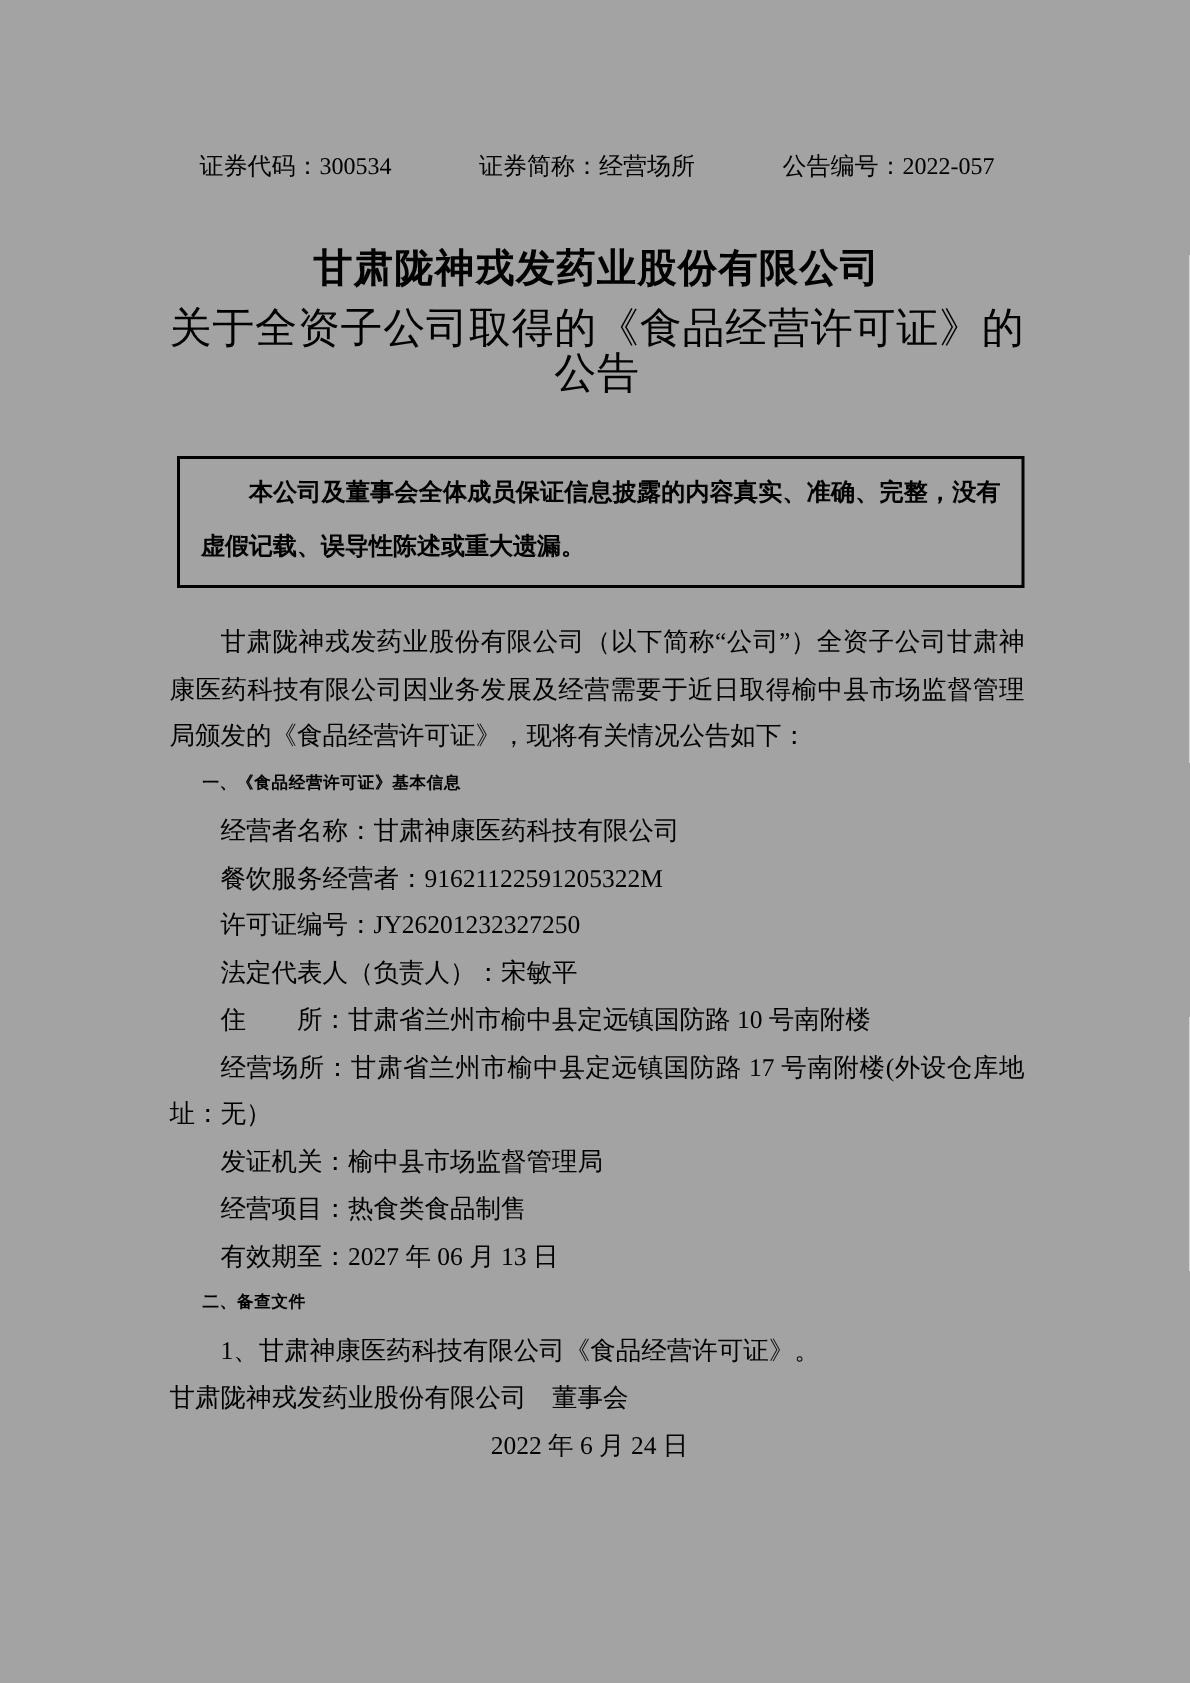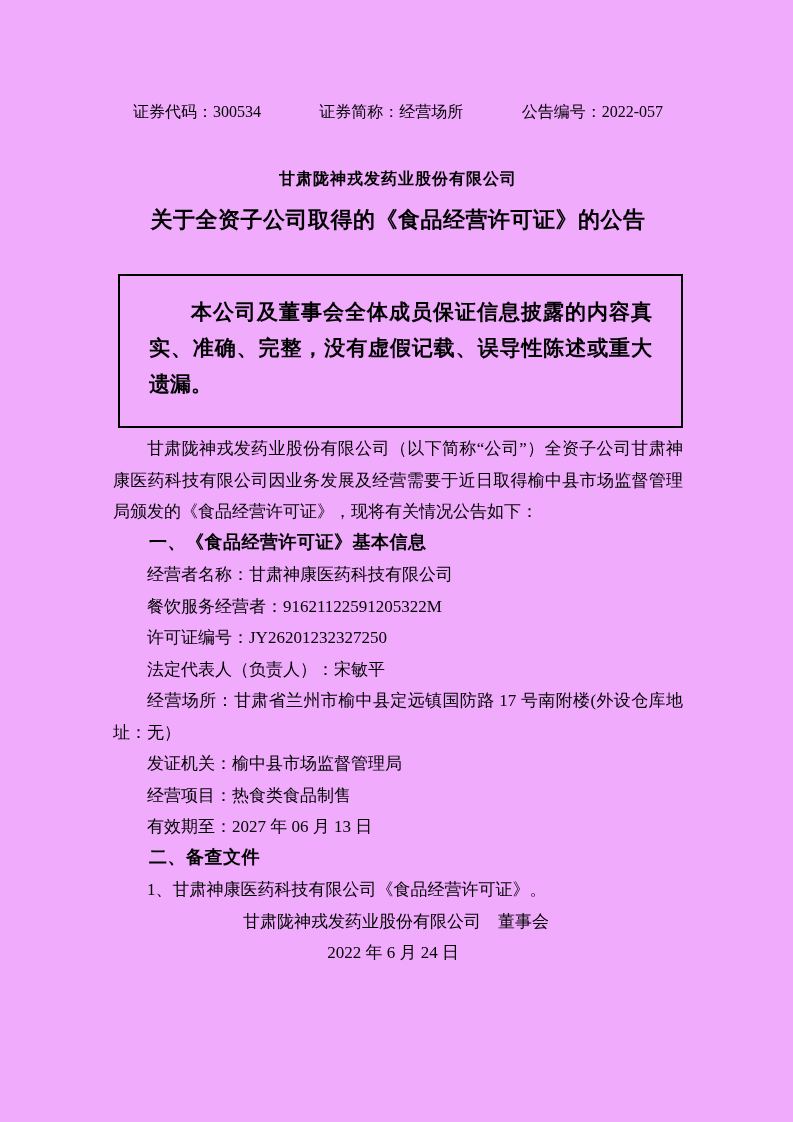--- a/index.html
+++ b/index.html
@@ -2,84 +2,84 @@
 <html><head>
 <meta charset="utf-8">
 <style>
   html, body { margin: 0; padding: 0; background: #ffffff; }
   .page {
     position: relative;
     width: 793px;
     height: 1122px;
     box-sizing: border-box;
     padding: 101px 110px 0 113px;
-    background: #f0abfc;
+    background: #a3a3a3;
     color: #000000;
     font-family: "Liberation Serif", "DejaVu Serif", serif;
     overflow: hidden;
   }
   .doc-header {
     display: flex;
     justify-content: space-between;
     font-size: 16px;
     line-height: 21px;
     padding: 0 20px 0 20px;
   }
   .doc-header span { white-space: nowrap; }
   .title-1 {
     margin: 42px 0 0 0;
     text-align: center;
-    font-size: 16px;
+    font-size: 26px;
     line-height: 30px;
     font-weight: bold;
     letter-spacing: 1px;
   }
   .title-2 {
     margin: 11px 0 0 0;
     text-align: center;
-    font-size: 22px;
+    font-size: 28px;
     line-height: 30px;
-    font-weight: bold;
+    font-weight: normal;
     letter-spacing: 0.5px;
   }
   .disclaimer-box {
     margin: 39px 0 0 5px;
     border: 2px solid #000000;
     padding: 3px 12px 5px 12px;
     box-sizing: border-box;
   }
   .disclaimer-box p {
-    margin: 17px;
-    font-family: Liberation Mono, monospace;
+    margin: 2px;
+    font-family: Liberation Serif, serif;
     font-weight: bold;
-    font-size: 21px;
+    font-size: 16px;
     line-height: 36px;
     text-indent: 2em;
     text-align: justify;
   }
   .doc-body {
-    margin-top: 5px;
+    margin-top: 20px;
     font-size: 17px;
     line-height: 31.5px;
   }
   .doc-body p { margin: 0; }
   .para, .item {
     text-indent: 2em;
     text-align: justify;
   }
   .section-heading {
     margin: 0;
-    font-size: 18px;
+    font-size: 11px;
     line-height: 31.5px;
     font-weight: bold;
     text-indent: 2em;
-    font-family: Liberation Mono, monospace;
+    font-family: Liberation Sans, sans-serif;
     letter-spacing: 0.5px;
   }
-  .sig-line { text-align: center; padding-right: 4px; }
+  .sig-line { text-align: left; padding-right: 4px; }
   .sig-date { text-align: center; padding-right: 10px; }
 </style>
 </head>
 <body>
 
 <div class="page">
 
   <div class="doc-header">
     <span>证券代码：300534</span>
     <span>证券简称：经营场所</span>
@@ -96,20 +96,21 @@
   <div class="doc-body">
 
     <p class="para">甘肃陇神戎发药业股份有限公司（以下简称“公司”）全资子公司甘肃神康医药科技有限公司因业务发展及经营需要于近日取得榆中县市场监督管理局颁发的《食品经营许可证》，现将有关情况公告如下：</p>
 
     <p class="section-heading">一、《食品经营许可证》基本信息</p>
 
     <p class="item">经营者名称：甘肃神康医药科技有限公司</p>
     <p class="item">餐饮服务经营者：91621122591205322M</p>
     <p class="item">许可证编号：JY26201232327250</p>
     <p class="item">法定代表人（负责人）：宋敏平</p>
+    <p class="item">住　　所：甘肃省兰州市榆中县定远镇国防路 10 号南附楼</p>
     <p class="item">经营场所：甘肃省兰州市榆中县定远镇国防路 17 号南附楼(外设仓库地址：无）</p>
     <p class="item">发证机关：榆中县市场监督管理局</p>
     <p class="item">经营项目：热食类食品制售</p>
     <p class="item">有效期至：2027 年 06 月 13 日</p>
 
     <p class="section-heading">二、备查文件</p>
 
     <p class="item">1、甘肃神康医药科技有限公司《食品经营许可证》。</p>
 
     <p class="sig-line">甘肃陇神戎发药业股份有限公司　董事会</p>

